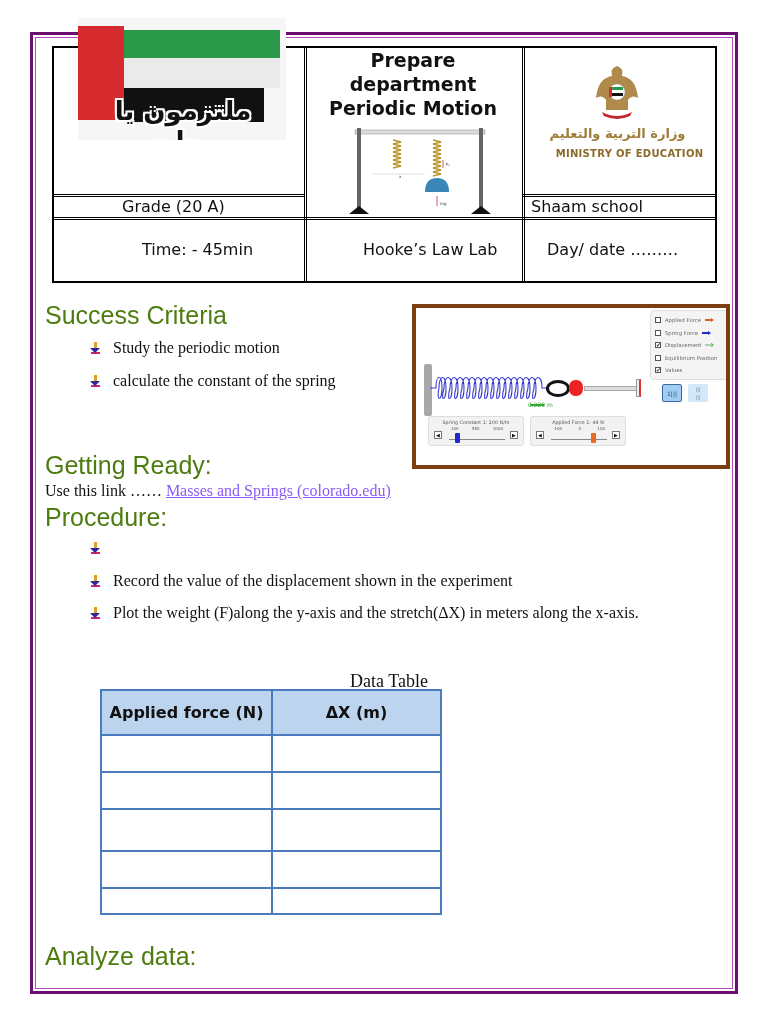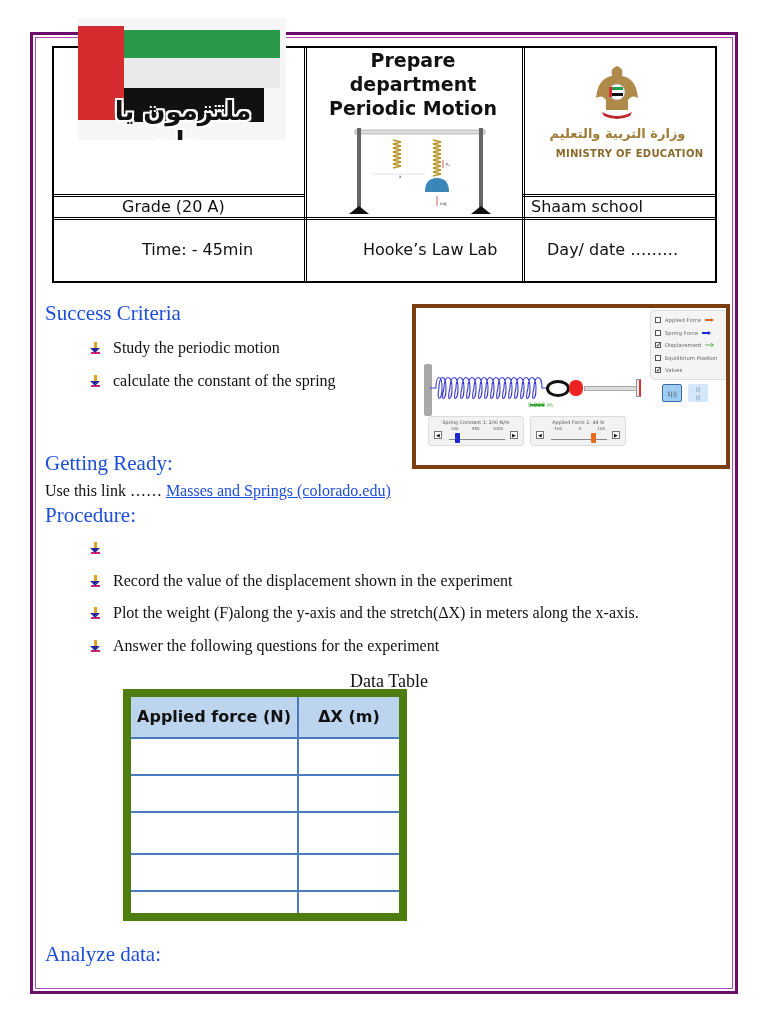--- a/index.html
+++ b/index.html
@@ -32,30 +32,30 @@
   .title-block { position: absolute; left: 306px; top: 48px; width: 214px; text-align: center; font-weight: bold; font-size: 19px; line-height: 24px; }
 
   .apparatus { position: absolute; left: 345px; top: 126px; width: 150px; height: 90px; }
 
   .moe-logo { position: absolute; left: 540px; top: 60px; width: 155px; height: 110px; }
   .moe-eagle { position: absolute; left: 52px; top: 4px; width: 50px; height: 58px; }
   .moe-ar { position: absolute; left: 0; top: 66px; width: 155px; text-align: center; font-size: 13px; color: #a07d3a; direction: rtl; font-weight: bold; }
   .moe-en { position: absolute; left: 12px; top: 88px; width: 155px; text-align: center; font-size: 10px; color: #8a6a2a; font-weight: bold; letter-spacing: 0.3px; }
 
   
-  .sec-h { position: absolute; left: 45px; font-size: 21px; color: #1d4ed8; font-family: Liberation Serif, serif; }
+  .sec-h { position: absolute; left: 45px; font-size: 25px; color: #4d7c0f; font-family: Liberation Sans, sans-serif; }
   .bullet-list { position: absolute; left: 90px; list-style: none; font-family: "Liberation Serif", serif; font-size: 16px; color: #111; }
   .bullet-list li { height: 20.6px; line-height: 20.6px; display: flex; align-items: center; margin-top: 12px; }
   .bullet-list .bi { display: inline-block; width: 12px; height: 12px; margin-right: 11px; position: relative; }
   .bullet-list .bi::before { content: ""; position: absolute; left: 4px; top: 0; width: 3px; height: 7px; background: #e0a020; }
   .bullet-list .bi::after { content: ""; position: absolute; left: 0; top: 6px; width: 0; height: 0; border-left: 5.5px solid transparent; border-right: 5.5px solid transparent; border-top: 5px solid #2a2a9a; }
   .bullet-list .bi span { position: absolute; left: 1px; top: 10px; width: 9px; height: 2px; background: #d02070; }
 
   .link-line { position: absolute; left: 45px; top: 482px; font-family: "Liberation Serif", serif; font-size: 16px; }
-  .link-line a { color: #1d4ed8; text-decoration: underline; }
+  .link-line a { color: #8b5cf6; text-decoration: underline; }
 
   
   .sim { position: absolute; left: 412px; top: 304px; width: 318px; height: 165px; border: 4px solid #7a3e12; background: #fff; overflow: hidden; }
   .sim-wall { position: absolute; left: 8px; top: 56px; width: 8px; height: 52px; background: #a8a8a8; border-radius: 2px; }
   .sim-rod { position: absolute; left: 168px; top: 78px; width: 54px; height: 5px; background: #dcdcdc; border: 1px solid #aaa; }
   .sim-stop { position: absolute; left: 220px; top: 71px; width: 5px; height: 18px; background: #eee; border: 1px solid #999; border-right: 2px solid #d33; }
   .sim-ring { position: absolute; left: 130px; top: 72px; width: 24px; height: 17px; border: 3px solid #111; border-radius: 50%; background: #fff; }
   .sim-knob { position: absolute; left: 153px; top: 72px; width: 14px; height: 16px; background: #e22; border-radius: 45%; }
   .sim-disp { position: absolute; left: 112px; top: 93px; font-size: 6px; color: #3a3; }
   .sim-disp-arrow { position: absolute; left: 114px; top: 96px; width: 14px; height: 2px; background: #3a3; }
@@ -71,21 +71,21 @@
   .sim-slider .lbl { position: absolute; top: 3px; left: 0; width: 100%; text-align: center; }
   .sim-slider .ticks { position: absolute; top: 9px; left: 22px; width: 52px; display: flex; justify-content: space-between; font-size: 4px; }
   .sim-slider .track { position: absolute; top: 22px; left: 20px; width: 56px; height: 1px; background: #888; }
   .sim-slider .thumb { position: absolute; top: 16px; width: 5px; height: 10px; border-radius: 1px; }
   .sim-slider .al, .sim-slider .ar { position: absolute; top: 14px; width: 8px; height: 8px; background: #fff; border: 1px solid #777; font-size: 5px; line-height: 7px; text-align: center; color: #111; }
   .sim-slider .al { left: 5px; }
   .sim-slider .ar { right: 5px; }
 
   
   .dt-caption { position: absolute; left: 350px; top: 671px; font-family: "Liberation Serif", serif; font-size: 18px; }
-  .dt { position: absolute; left: 100px; top: 689px; width: 284px; border-collapse: collapse; border: 8px solid #4d7c0f; margin-left: 23px; }
+  .dt { position: absolute; left: 100px; top: 689px; width: 342px; border-collapse: collapse; border: 1px solid #4d7c0f; }
   .dt th, .dt td { border: 2px solid #4a7bbf; }
   .dt th { background: #bcd4ee; font-weight: bold; font-size: 16px; height: 45px; font-family: "DejaVu Sans", sans-serif; line-height: 18px; }
   .dt td { height: 37px; }
   .dt th:first-child, .dt td:first-child { width: 171px; }
 </style>
 </head>
 <body>
 
 <div class="page-border-outer"></div>
 <div class="page-border-inner"></div>
@@ -255,26 +255,20 @@
         <span></span>
       </i>
       <span>Record the value of the displacement shown in the experiment</span>
     </li>
   <li>
       <i class="bi">
         <span></span>
       </i>
       <span>Plot the weight (F)along the y-axis and the stretch(ΔX) in meters along the x-axis.</span>
     </li>
-  <li>
-      <i class="bi">
-        <span></span>
-      </i>
-      <span>Answer the following questions for the experiment</span>
-    </li>
 </ul>
 
 <div class="dt-caption">Data Table</div>
 <table class="dt">
   <thead>
     <tr>
       <th>Applied  force (N)</th>
       <th>ΔX (m)</th>
     </tr>
   </thead>

